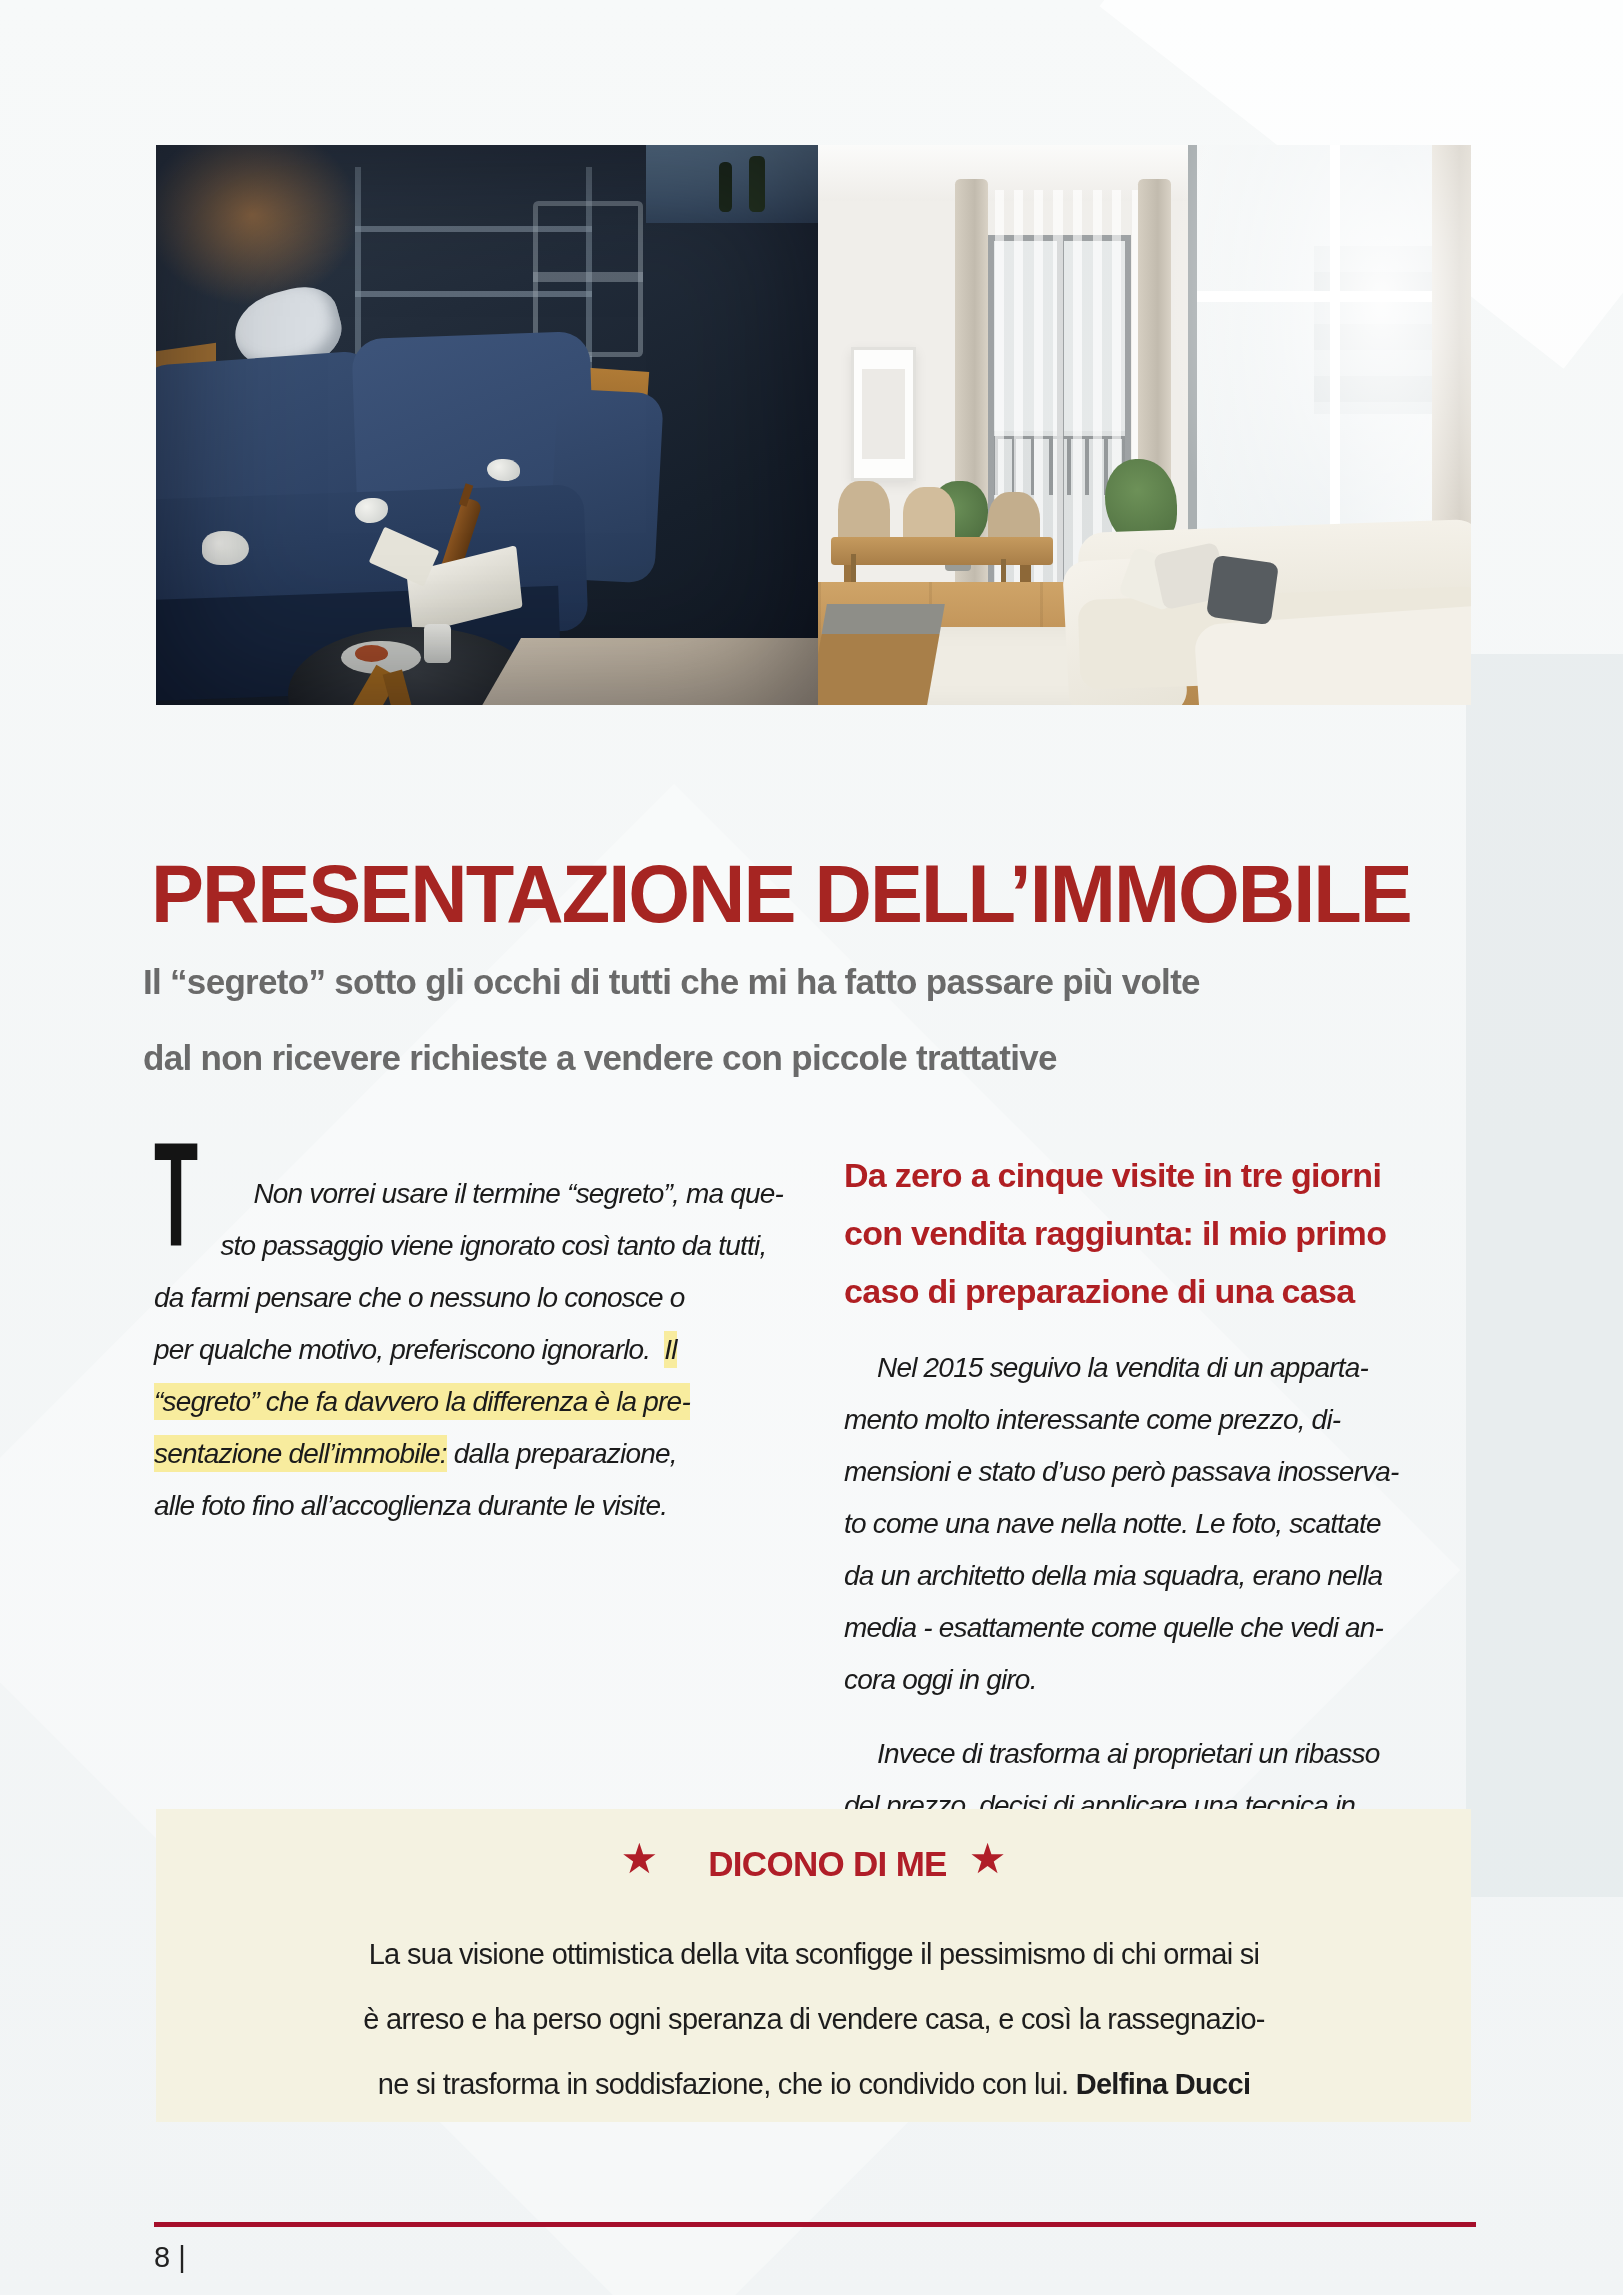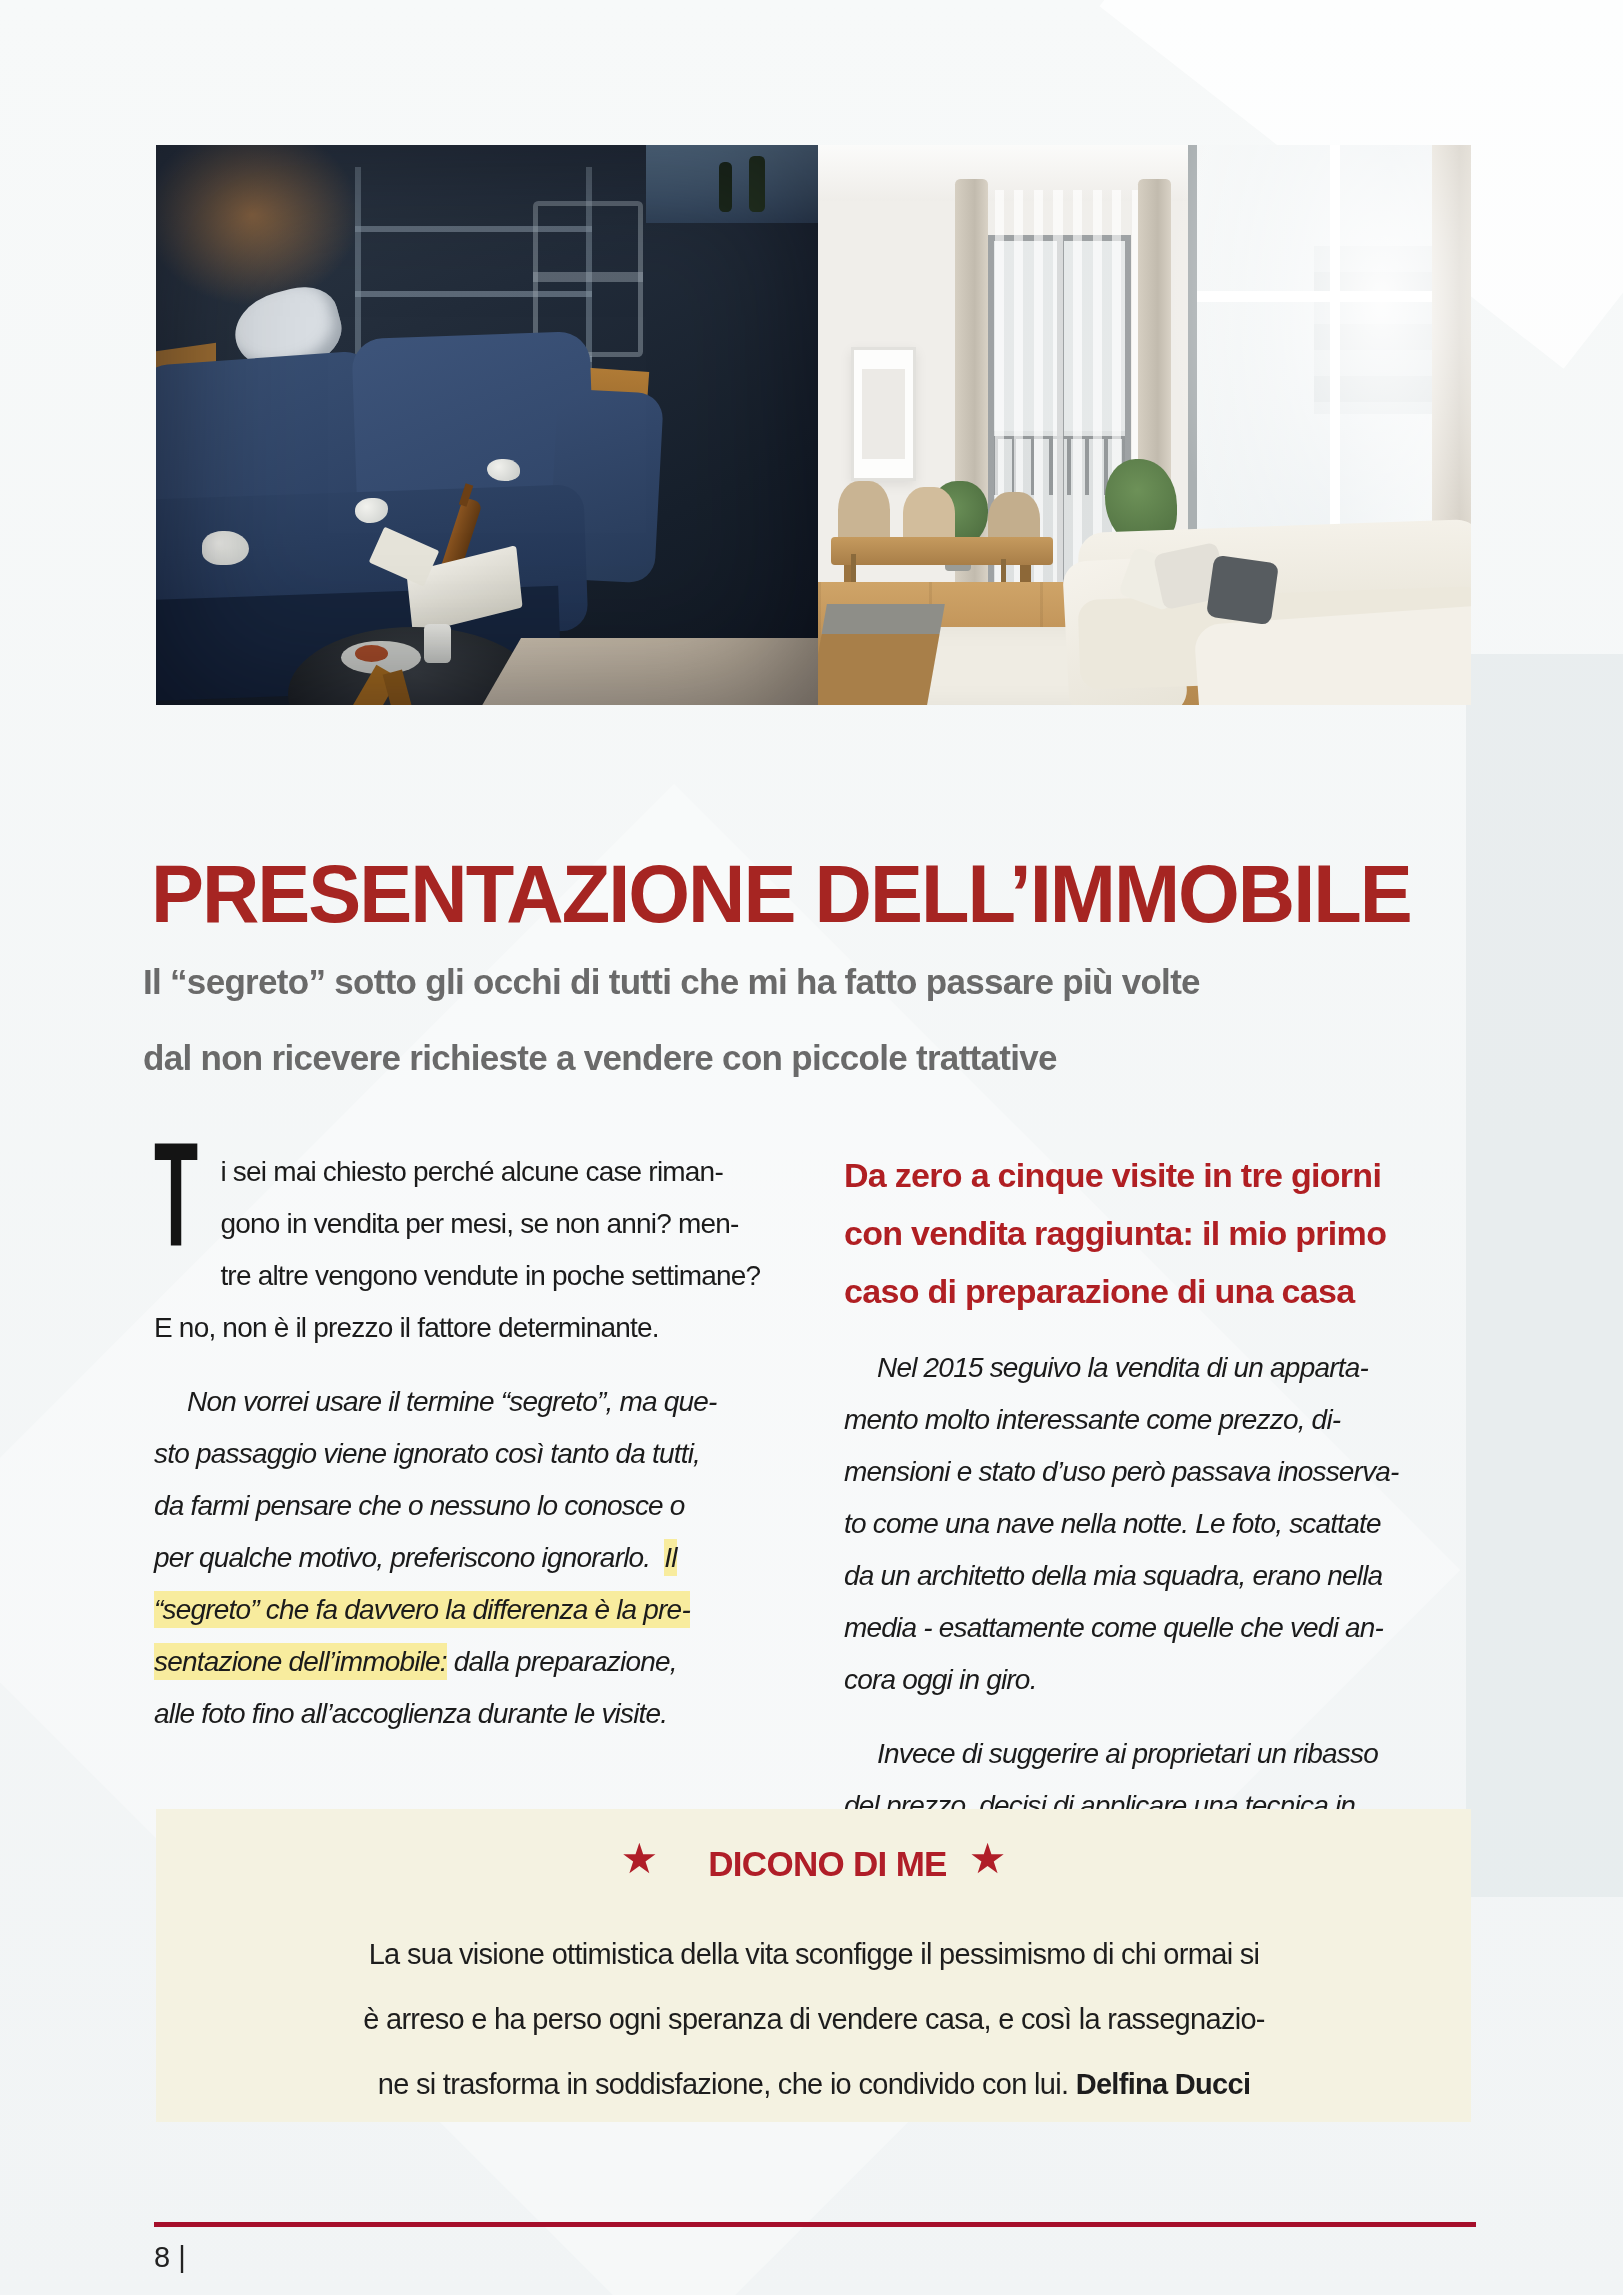--- a/index.html
+++ b/index.html
@@ -206,44 +206,41 @@
       <div class="s rp-pillow2"></div>
     </div>
   </div>
 
   <h1 class="title">PRESENTAZIONE DELL’IMMOBILE</h1>
   <h2 class="subtitle">Il “segreto” sotto gli occhi di tutti che mi ha fatto passare più volte
 dal non ricevere richieste a vendere con piccole trattative</h2>
 
   <section class="columns">
     <div class="col-left">
-      <p class="para"><span class="dropcap"><span class="dropcap-glyph">T</span></span><span>i sei mai chiesto perché alcune case riman-
-gono in vendita per mesi, se non anni? men-
-tre altre vengono vendute in poche settimane?
-E no, non è il prezzo il fattore determinante.</span></p>
+      <p class="para"><span class="dropcap"><span class="dropcap-glyph">T</span></span></p>
       <p class="para indent"><span>Non vorrei usare il termine “segreto”, ma que-
 sto passaggio viene ignorato così tanto da tutti,
 da farmi pensare che o nessuno lo conosce o
 per qualche motivo, preferiscono ignorarlo.  </span><mark>Il
 “segreto” che fa davvero la differenza è la pre-
 sentazione dell’immobile:</mark><span> dalla preparazione,
 alle foto fino all’accoglienza durante le visite.</span></p>
     </div>
     <div class="col-right">
       <h3 class="col-heading para">Da zero a cinque visite in tre giorni
 con vendita raggiunta: il mio primo
 caso di preparazione di una casa</h3>
       <p class="para indent">Nel 2015 seguivo la vendita di un apparta-
 mento molto interessante come prezzo, di-
 mensioni e stato d’uso però passava inosserva-
 to come una nave nella notte. Le foto, scattate
 da un architetto della mia squadra, erano nella
 media - esattamente come quelle che vedi an-
 cora oggi in giro.</p>
-      <p class="para indent">Invece di suggerire ai proprietari un ribasso
+      <p class="para indent">Invece di trasforma ai proprietari un ribasso
 del prezzo, decisi di applicare una tecnica in</p>
     </div>
   </section>
 
   <aside class="box">
     <div class="box-header">
       <span class="star">★</span>
       <span class="box-title">DICONO DI ME</span>
       <span class="star">★</span>
     </div>

